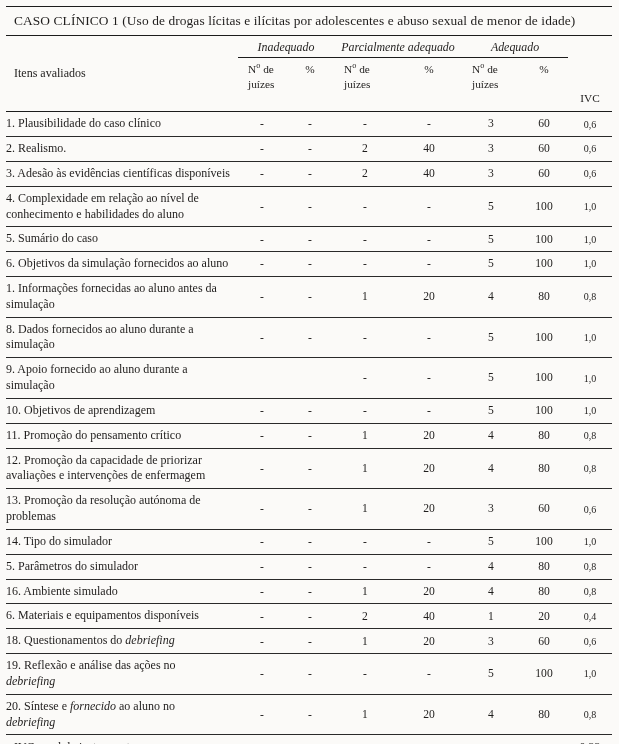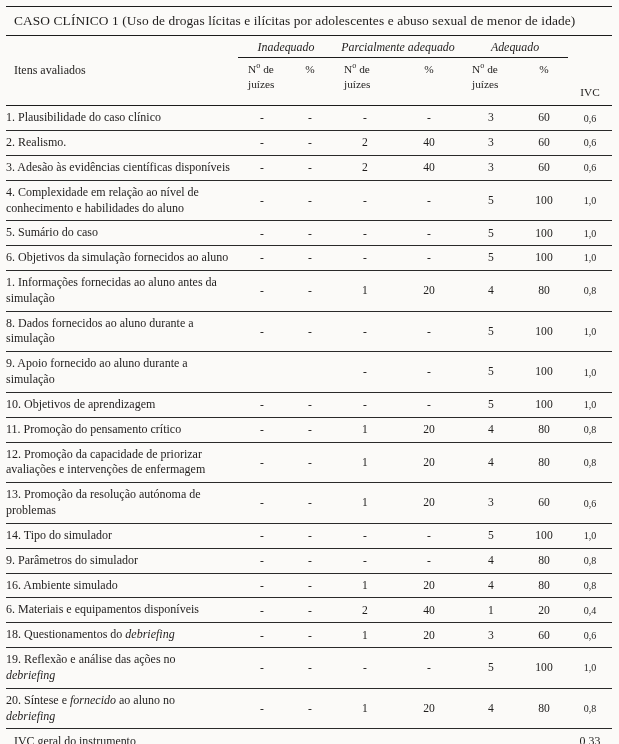--- a/index.html
+++ b/index.html
@@ -48,21 +48,21 @@
     font-style:italic;
     font-size:11.9px;
     text-align:center;
     padding:4px 0 2px 0;
     border-bottom:1.3px solid #1c1c1c;
     font-family:Liberation Serif, serif;
   }
   .grp-spacer{padding:4px 0 2px 0;}
   .subhdr{
     font-size:11.3px;
-    padding:4px 0 13px 0;
+    padding:4px 0 19px 0;
     border-bottom:1.1px solid #1c1c1c;
     vertical-align:top;
   }
   .subhdr.njz{ text-align:left; padding-left:10px;}
   .subhdr.pct{ text-align:center;}
   .subhdr.ivc{ text-align:center; vertical-align:bottom; padding-bottom:5px;}
   .sup{font-size:8.3px;vertical-align:super;line-height:0;}
 
   
   tr.drow td{
@@ -269,21 +269,21 @@
           <td class="item">14. Tipo do simulador</td>
           <td class="num">-</td>
           <td class="num">-</td>
           <td class="num">-</td>
           <td class="num">-</td>
           <td class="num">5</td>
           <td class="num">100</td>
           <td class="ivcv">1,0</td>
         </tr>
         <tr class="drow">
-          <td class="item">9. Parâmetros do simulador</td>
+          <td class="item">5. Parâmetros do simulador</td>
           <td class="num">-</td>
           <td class="num">-</td>
           <td class="num">-</td>
           <td class="num">-</td>
           <td class="num">4</td>
           <td class="num">80</td>
           <td class="ivcv">0,8</td>
         </tr>
         <tr class="drow">
           <td class="item">16. Ambiente simulado</td>

